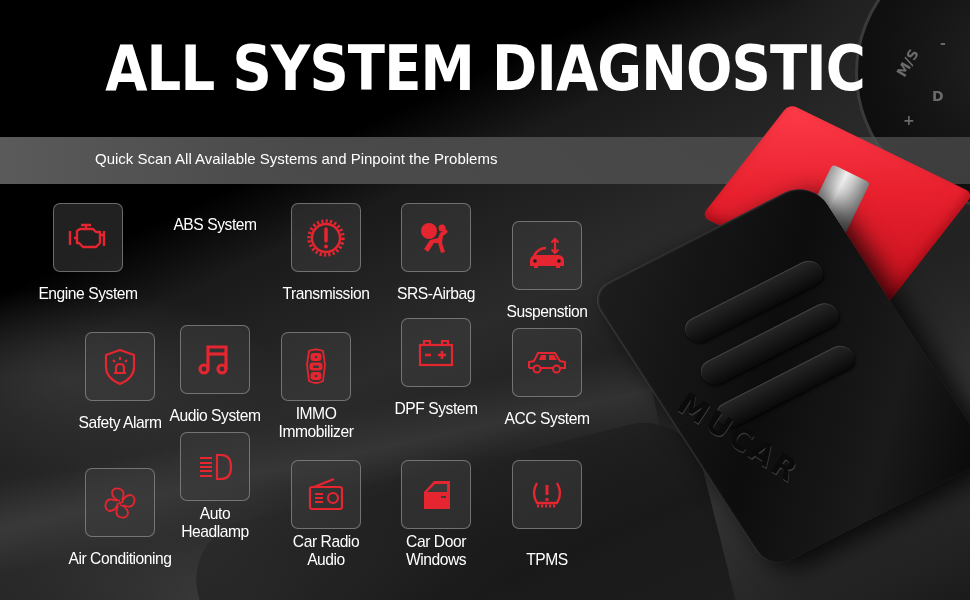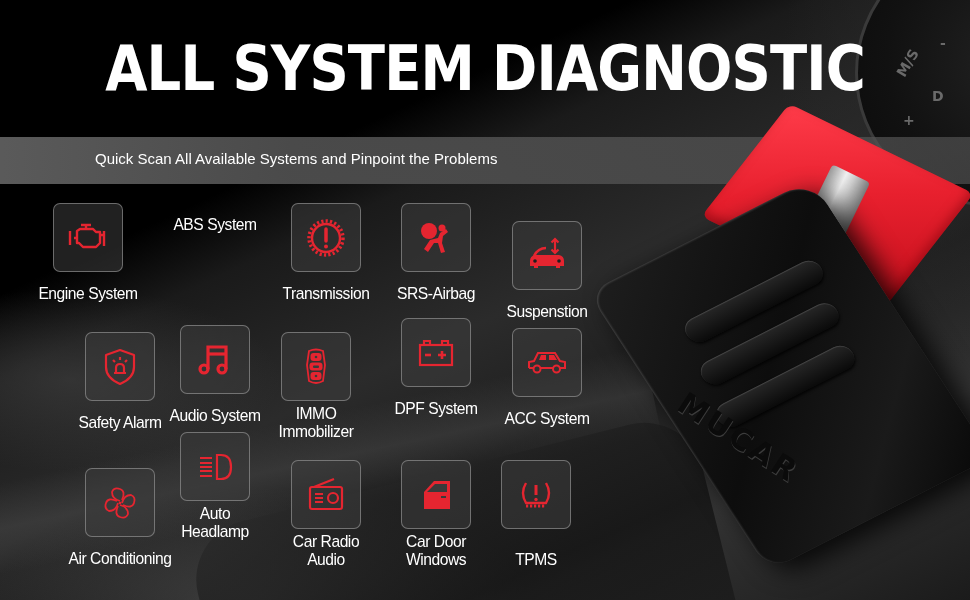--- a/index.html
+++ b/index.html
@@ -297,21 +297,21 @@
       <path d="M21 11 H33 V19 H13 Z" fill="#3a3a3a"></path>
       <rect x="27" y="23" width="5" height="2" fill="#3a3a3a"></rect>
     </svg>
   </div>
   <div class="tile-label two">
     <span>Car Door</span>
     <span>Windows</span>
   </div>
 </div>
 
-<div class="tile" style="left:476px;top:460px;">
+<div class="tile" style="left:487px;top:460px;">
   <div class="icon-box">
     <svg viewBox="0 0 44 44" fill="none" stroke="#e52530" stroke-width="2.4">
       <path d="M12 10 Q6 20 12 30 H32 Q38 20 32 10"></path>
       <path d="M12 33 H32" stroke-dasharray="2.2 1.8" stroke-width="3"></path>
       <path d="M22 12 V22" stroke-width="3"></path>
       <circle cx="22" cy="26.5" r="1.7" fill="#e52530" stroke="none"></circle>
     </svg>
   </div>
   <div class="tile-label" style="margin-top:22px;">TPMS</div>
 </div>

